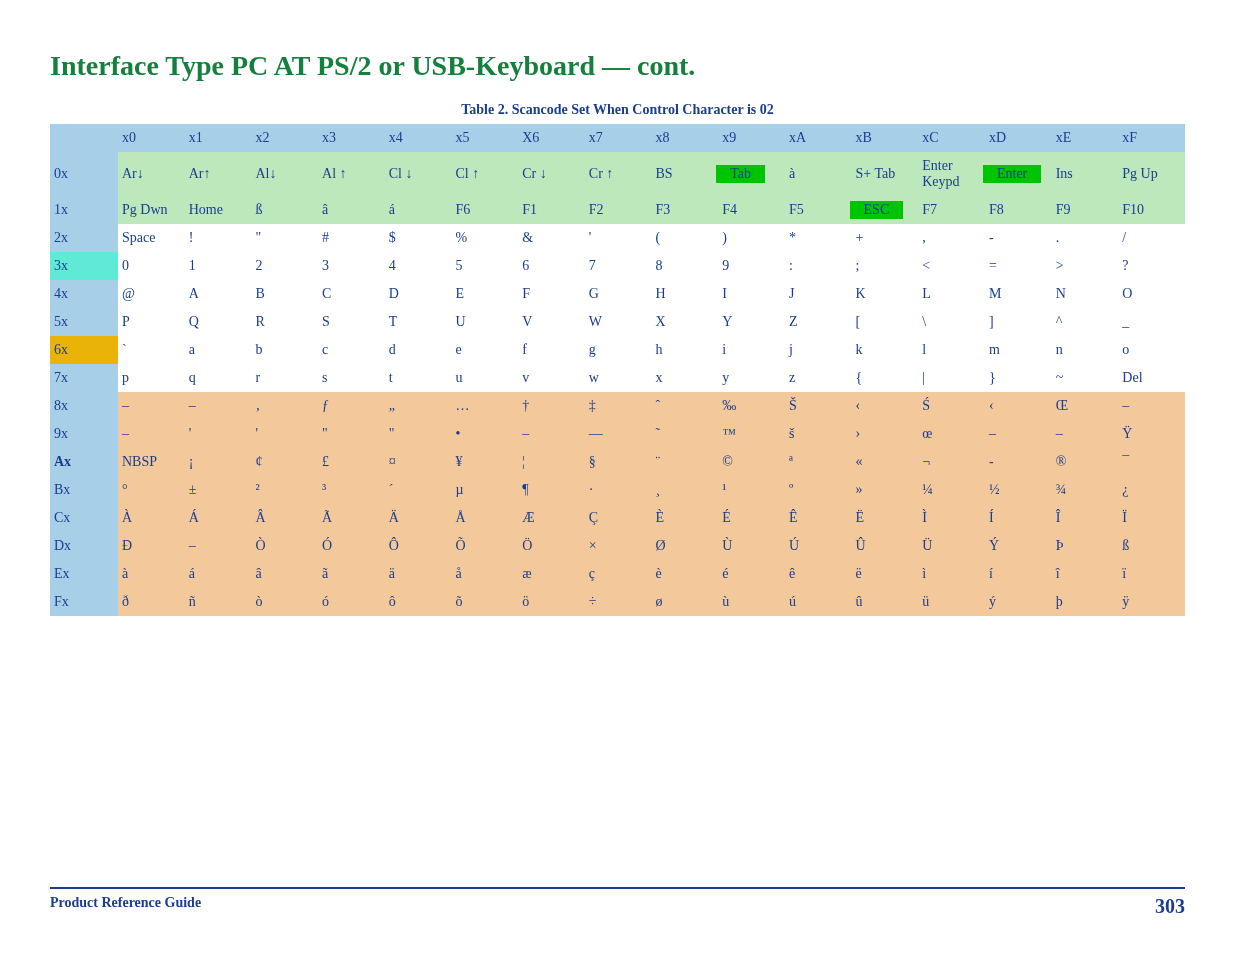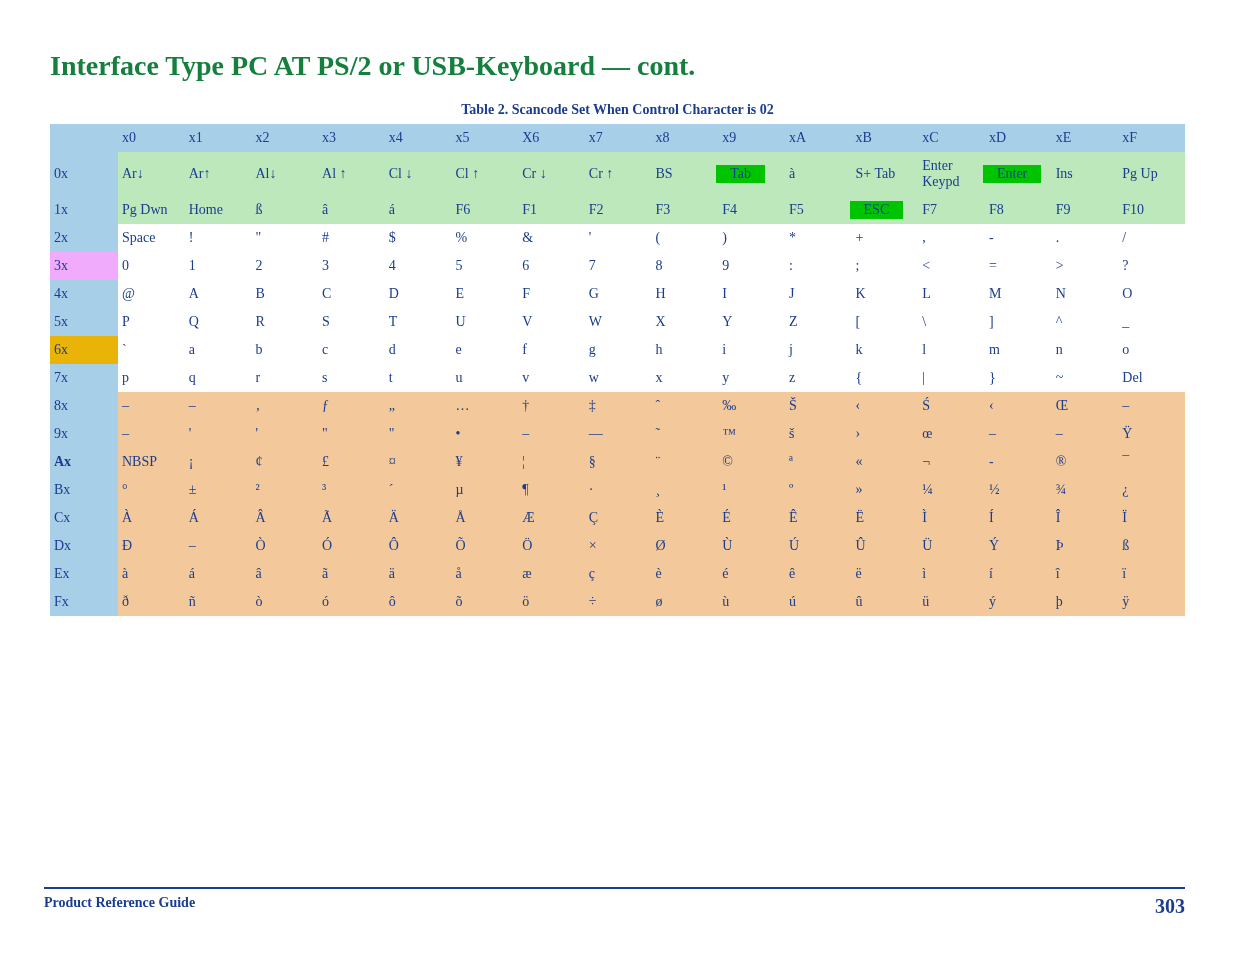--- a/index.html
+++ b/index.html
@@ -47,21 +47,21 @@
   .tan   td  { background: #f3c89a; }
   
   
   .hdr-row td.rowhead { background: #a8cfe8; }
 
   .hl { background: #00c400 !important; display:inline-block; padding:1px 14px; margin:-1px -6px;text-align:right; }
 
   .footer {
     position: absolute;
     bottom: 36px;
-    left: 44px;
+    left: 50px;
     right: 50px;
     border-top: 2px solid #1a3d8f;
     padding-top: 6px;
     display: flex;
     justify-content: space-between;
     font-weight: bold;
   }
   .footer .pn { font-size: 20px; }
   .footer .gd { font-size: 14px; }
 </style>
@@ -143,21 +143,21 @@
         <td>(</td>
         <td>)</td>
         <td>*</td>
         <td>+</td>
         <td>,</td>
         <td>-</td>
         <td>.</td>
         <td>/</td>
       </tr>
       <tr class="white">
-        <td class="rowhead" style="background: #f0abfc; margin-left: 44px;">3x</td>
+        <td class="rowhead" style="background: #5eead4; margin-left: 44px;">3x</td>
         <td>0</td>
         <td>1</td>
         <td>2</td>
         <td>3</td>
         <td>4</td>
         <td>5</td>
         <td>6</td>
         <td>7</td>
         <td>8</td>
         <td>9</td>

